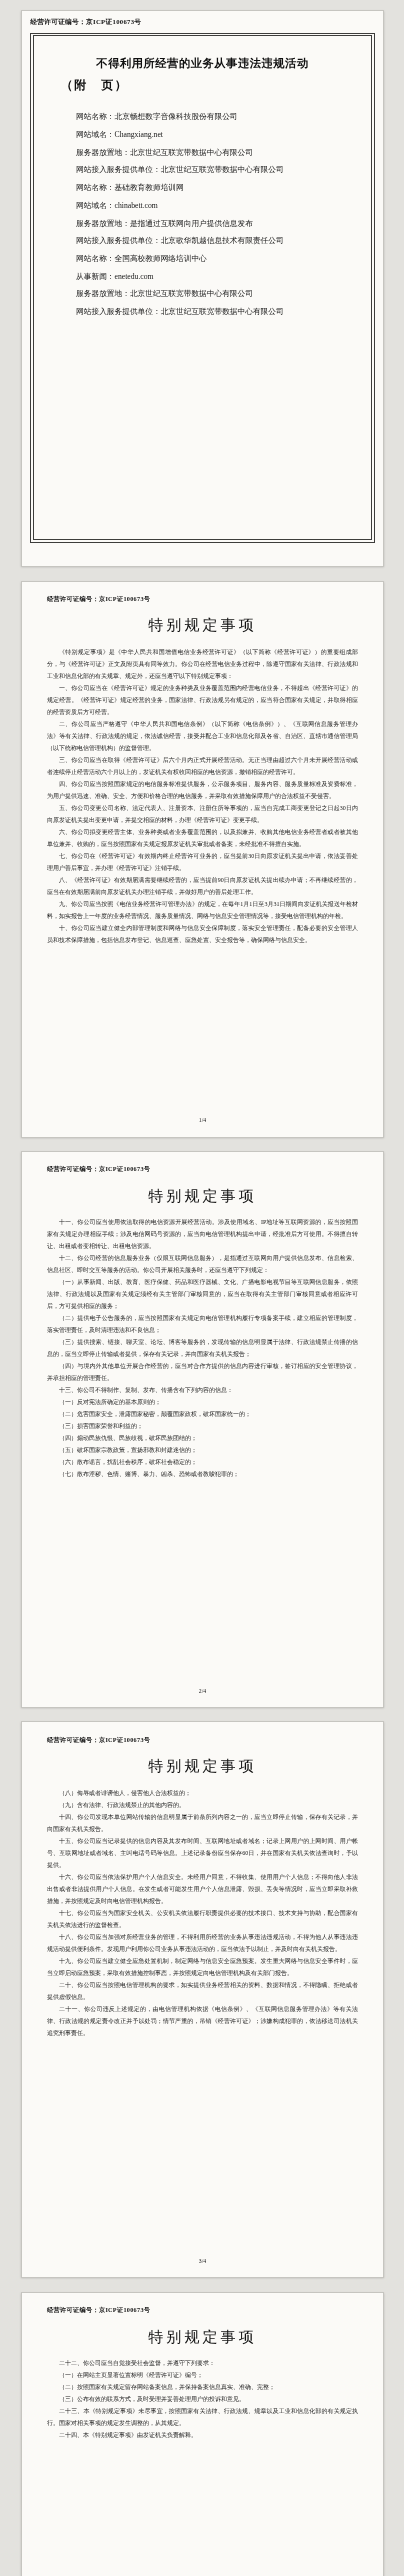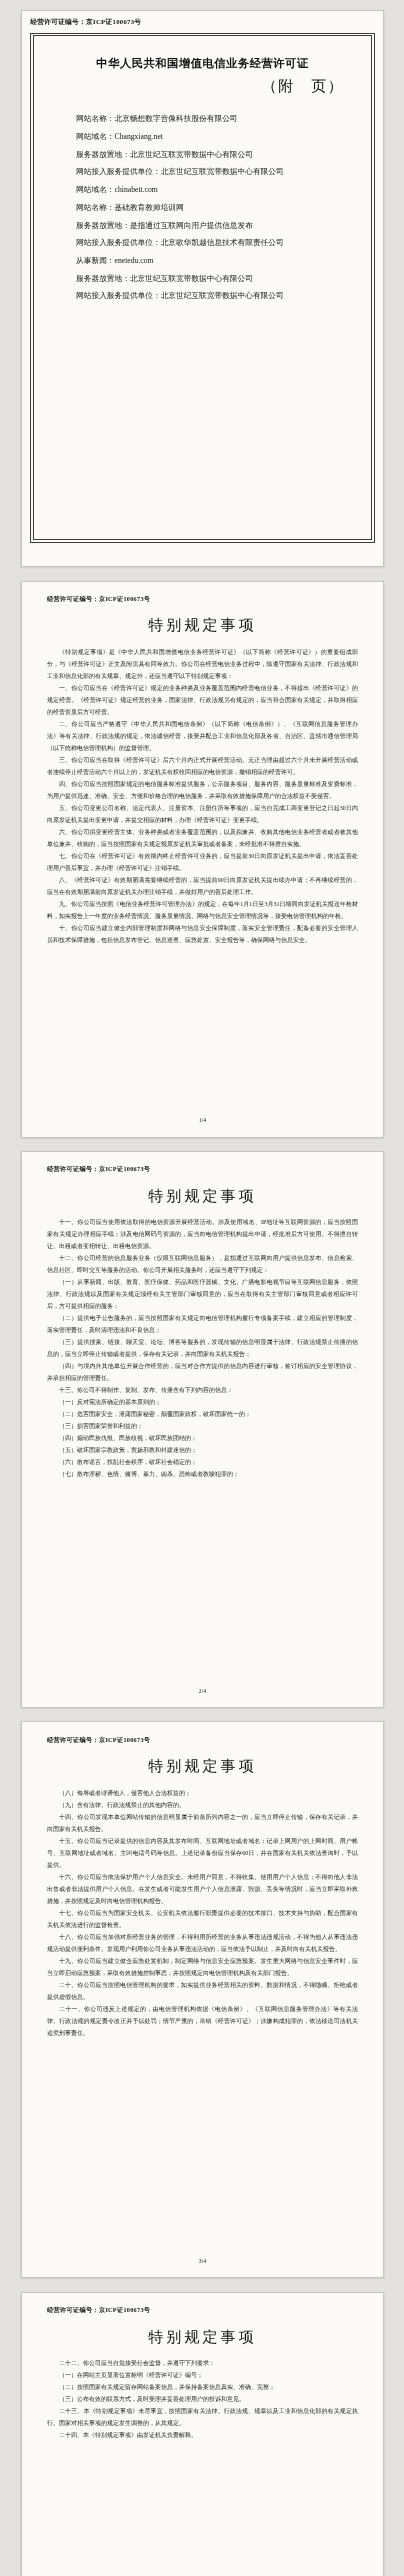--- a/index.html
+++ b/index.html
@@ -49,23 +49,23 @@
   }
   .cert-title {
     text-align: center;
     font-size: 11.3px;
     font-weight: bold;
     letter-spacing: 0.5px;
     margin: 2.1px 0 0 0;
     color: #101010;
   }
   .cert-subtitle {
-    text-align: right;
-    font-size: 15px;
-    font-weight: normal;
+    text-align: left;
+    font-size: 12px;
+    font-weight: bold;
     letter-spacing: 1.5px;
     margin: 6.2px 0 0 0;
     color: #101010;
   }
   .cert-body { margin-top: 14.4px; }
   .cert-body p {
     margin: 0;
     font-size: 7.7px;
     line-height: 2.3;
     text-indent: 2em;
@@ -101,40 +101,41 @@
     color: #1a1a1a;
   }
 </style>
 </head>
 <body>
 
 <div class="page cert">
   <div class="licno"><span>经营许可证编号：</span><span>京ICP证100673号</span></div>
   <div class="frame-outer">
     <div class="frame-inner">
-      <h1 class="cert-title">中华人民共和国增值电信业务经营许可证</h1>
+      <h1 class="cert-title">不得利用所经营的业务从事违法违规活动</h1>
       <div class="cert-subtitle">（附　页）</div>
       <div class="cert-body">
 
           <p>网站名称：北京畅想数字音像科技股份有限公司</p>
 
           <p>网站域名：Changxiang.net</p>
 
           <p>服务器放置地：北京世纪互联宽带数据中心有限公司</p>
 
           <p>网站接入服务提供单位：北京世纪互联宽带数据中心有限公司</p>
 
+          <p>网站名称：基础教育教师培训网</p>
+
           <p>网站域名：chinabett.com</p>
 
-          <p>网站名称：基础教育教师培训网</p>
-
           <p>服务器放置地：是指通过互联网向用户提供信息发布</p>
 
           <p>网站接入服务提供单位：北京歌华凯越信息技术有限责任公司</p>
 
+          <p>网站名称：全国高校教师网络培训中心</p>
 
           <p>从事新闻：enetedu.com</p>
 
           <p>服务器放置地：北京世纪互联宽带数据中心有限公司</p>
 
           <p>网站接入服务提供单位：北京世纪互联宽带数据中心有限公司</p>
 
       </div>
     </div>
   </div>

